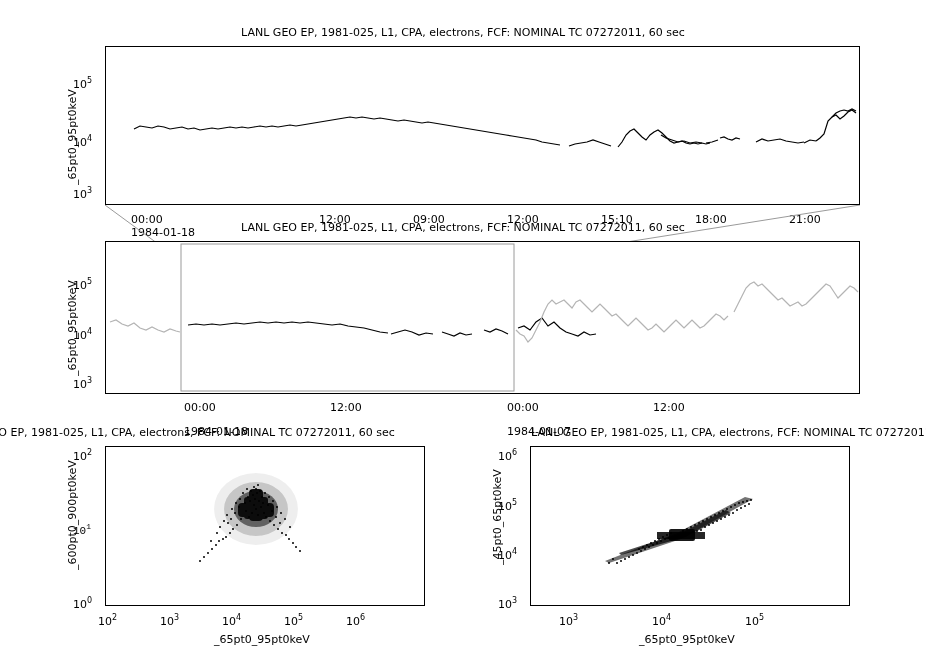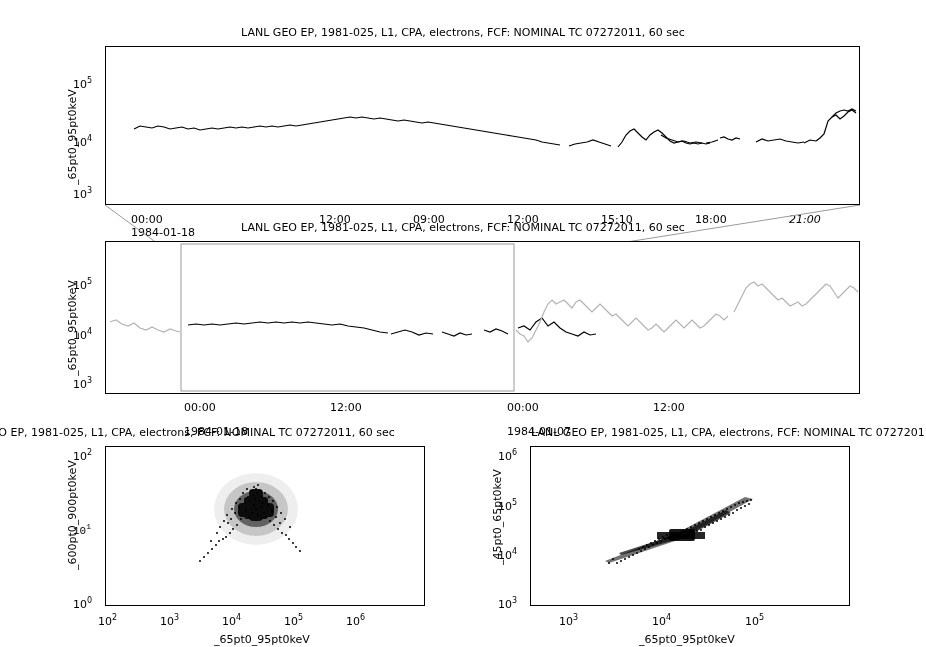--- a/index.html
+++ b/index.html
@@ -64,21 +64,21 @@
     <span>10</span><span class="sup">3</span>
   </div>
 
   <div class="abs tick" style="left:131px;top:213px;">00:00</div>
   <div class="abs tick" style="left:225px;top:213px;margin-top:27px;">03:00</div>
   <div class="abs tick" style="left:319px;top:213px;">12:00</div>
   <div class="abs tick" style="left:413px;top:213px;">09:00</div>
   <div class="abs tick" style="left:507px;top:213px;">12:00</div>
   <div class="abs tick" style="left:601px;top:213px;">15:10</div>
   <div class="abs tick" style="left:695px;top:213px;text-align:center;">18:00</div>
-  <div class="abs tick" style="left:789px;top:213px;font-style:italic;">21:00</div>
+  <div class="abs tick" style="left:789px;top:213px;">21:00</div>
   <div class="abs tick" style="left:131px;top:226px;">1984-01-18</div>
 
   <svg class="abs" style="left:105px;top:205px;" width="755" height="55">
     <line x1="0" y1="0" x2="75" y2="55" stroke="#9a9a9a" stroke-width="1"></line>
     <line x1="755" y1="0" x2="408" y2="55" stroke="#9a9a9a" stroke-width="1"></line>
   </svg>
 
   <div class="abs title" style="left:0;top:221px;width:926px;">LANL GEO EP, 1981-025, L1, CPA, electrons, FCF: NOMINAL TC 07272011, 60 sec</div>
 
   <div class="frame" style="left:105px;top:241px;width:755px;height:153px;">

